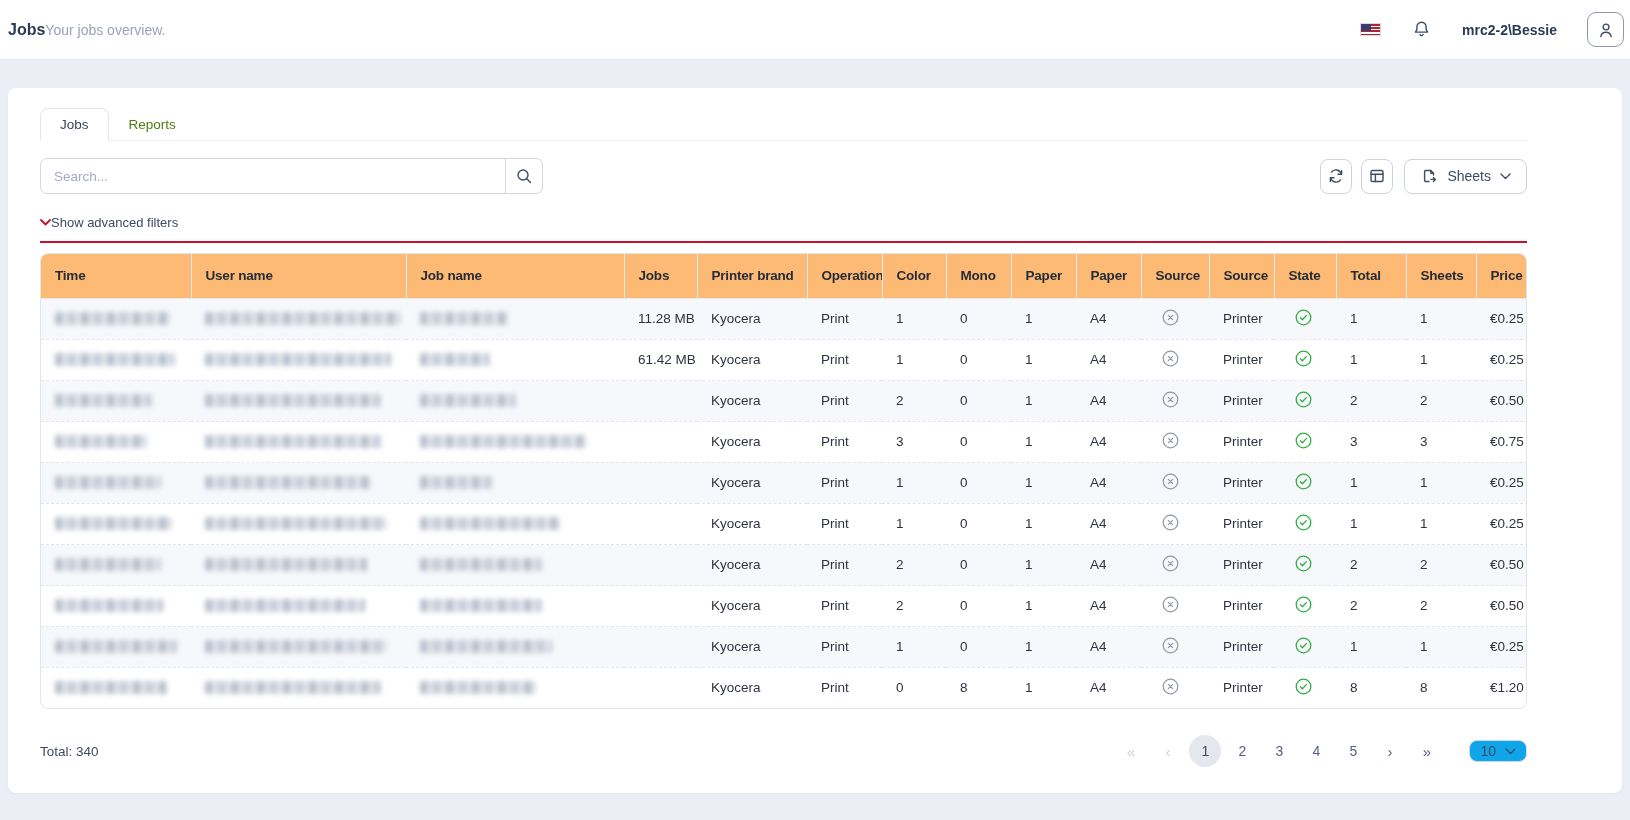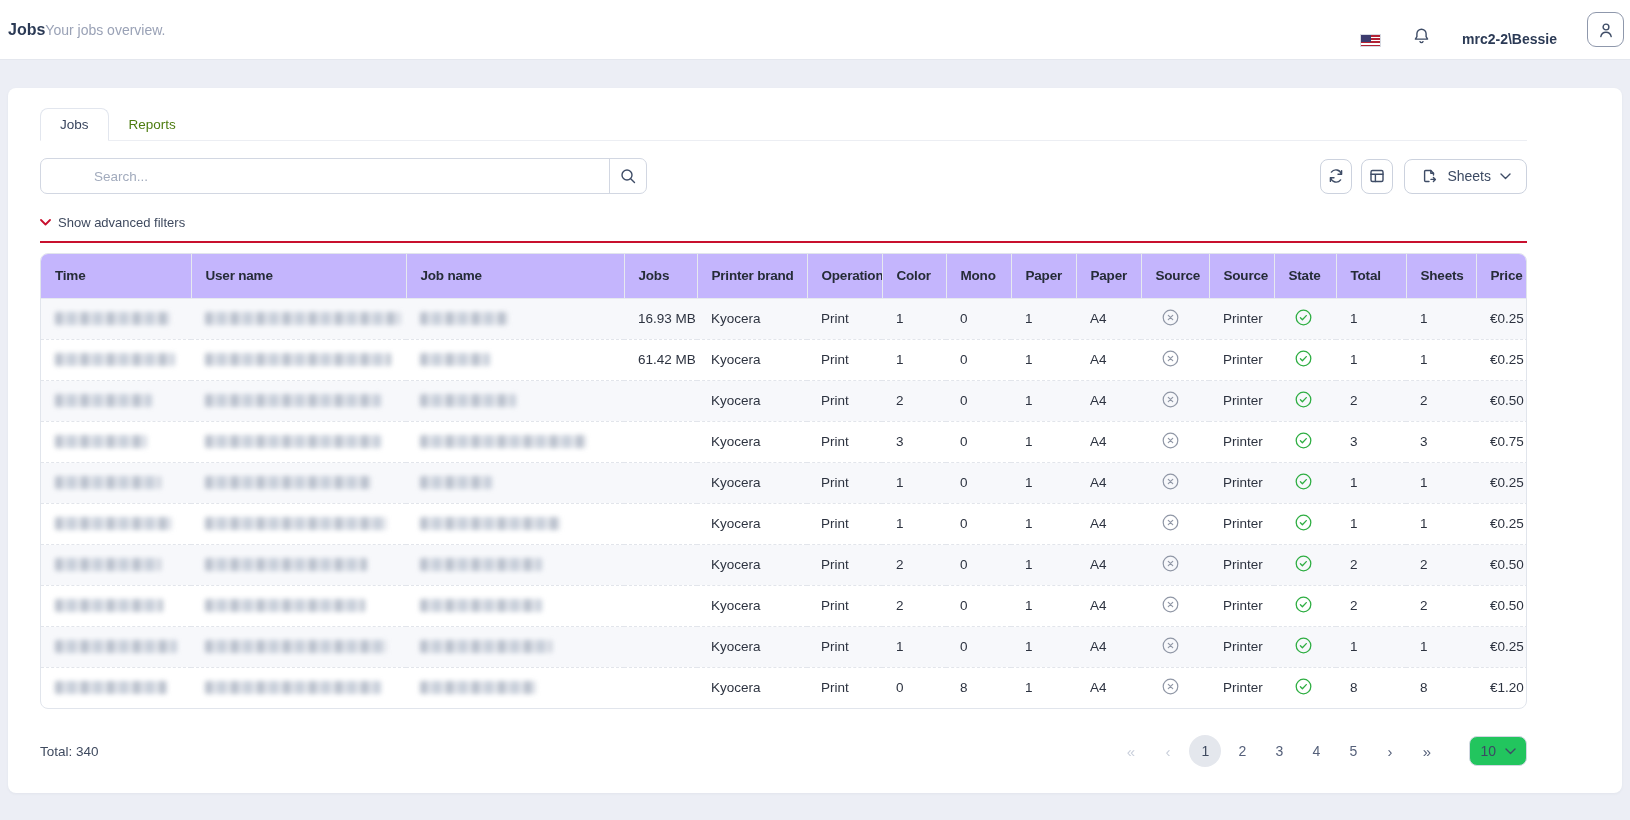--- a/index.html
+++ b/index.html
@@ -12,21 +12,21 @@
   }
   
   .topbar {
     height: 60px; background: #ffffff;
     display: flex; align-items: center;
     padding: 0 6px 0 8px;
     border-bottom: 1px solid #e4e7ee;
   }
   .page-title { font-size: 16px; font-weight: 700; color: #2b3a55; }
   .page-subtitle { font-size: 14px; color: #9aa2b6; }
-  .topbar-right { margin-left: auto; display: flex; align-items: flex-end; gap: 30px; }
+  .topbar-right { margin-left: auto; display: flex; align-items: center; gap: 30px; }
   .flag { width: 21px; height: 13px; position: relative; border: 1px solid #d7dae2;
     background: repeating-linear-gradient(180deg,#b22234 0 1.6px,#ffffff 1.6px 3.2px); }
   .flag::before { content:""; position:absolute; left:0; top:0; width:10px; height:7px; background:#3c3b6e; }
   .icon-btn { background: none; border: none; cursor: pointer; display: flex; align-items: center; }
   .username { font-size: 14px; font-weight: 700; color: #2b3a55; }
   .user-btn {
     width: 37px; height: 35px; border: 1px solid #8f98ac; border-radius: 9px;
     background: #fff; display: flex; align-items: center; justify-content: center; cursor: pointer;
   }
   svg.ic { stroke: #3e4c66; fill: none; stroke-width: 1.4; stroke-linecap: round; stroke-linejoin: round; }
@@ -43,49 +43,49 @@
     padding: 8px 19px; font-size: 13.5px; color: #4d7c0f; cursor: pointer;
     margin-bottom: -1px; border: 1px solid transparent;
   }
   .tab.active {
     color: #39455e; background: #fff; border: 1px solid #e2e6ee; border-bottom-color: #fff;
     border-radius: 8px 8px 0 0;
   }
   
   .toolbar { display: flex; align-items: center; margin-top: 17px; }
   .searchbox {
-    width: 607px; height: 36px; border: 1px solid #d2d7e2; border-radius: 7px;
-    display: flex; align-items: stretch; background: #fff; padding-left: 40px;
+    width: 503px; height: 36px; border: 1px solid #d2d7e2; border-radius: 7px;
+    display: flex; align-items: stretch; background: #fff;
   }
   .searchbox input {
     flex: 1; border: none; outline: none; padding: 0 13px; font-size: 13.5px;
     font-family: inherit; color: #3c4a63; background: transparent;
   }
   .searchbox input::placeholder { color: #a2abbd; }
   .search-seg { width: 37px; border-left: 1px solid #d2d7e2; display: flex; align-items: center; justify-content: center; cursor: pointer; }
   .tool-btns { margin-left: auto; display: flex; align-items: center; gap: 9px; }
   .sq-btn {
     width: 32px; height: 35px; background: #fff; border: 1px solid #ccd2de; border-radius: 8px;
     display: flex; align-items: center; justify-content: center; cursor: pointer;
   }
   .export-btn {
     height: 35px; background: #fff; border: 1px solid #ccd2de; border-radius: 8px;
     display: flex; align-items: center; gap: 9px; padding: 0 15px; cursor: pointer;
     font-size: 14px; color: #3c4a63; font-family: inherit; margin-left: 2px;
   }
   
-  .adv-filters { display: flex; align-items: center; gap: 7px; margin-top: 21px; cursor: pointer;
+  .adv-filters { display: flex; align-items: center; margin-top: 21px; cursor: pointer;
     font-size: 13px; color: #3f4a5f; }
   .red-divider { border-top: 2px solid #c8102e; margin-top: 11px; }
   
   .tbl-wrap { margin-top: 10px; border: 1px solid #e1e5ec; border-radius: 8px; overflow: hidden; background: #fff; }
   table { border-collapse: collapse; width: 100%; table-layout: fixed; }
   thead th {
     height: 44px; font-size: 13.5px; font-weight: 700; color: #262c38; text-align: left;
-    padding: 0 6px 0 14px; background: #c4b5fd; letter-spacing: -0.2px;
+    padding: 0 6px 0 14px; background: #fdba74; letter-spacing: -0.2px;
     white-space: nowrap; overflow: hidden;
   }
   thead th + th { border-left: 1px solid #e6e9ef; }
   tbody td {
     height: 41px; font-size: 13.5px; color: #2d3340; padding: 0 6px 0 14px;
     white-space: nowrap; overflow: hidden;
   }
   tbody tr:nth-child(odd) { background: #f7f8fb; }
   tbody tr + tr td { border-top: 1px dashed #e2e5eb; }
   tbody tr:first-child td { border-top: 1px solid #e6e9ef; }
@@ -100,22 +100,22 @@
   .total-label { font-size: 13.5px; color: #3f4a5f; }
   .pagination { margin-left: auto; display: flex; align-items: center; gap: 5px; }
   .pg {
     min-width: 32px; height: 32px; display: flex; align-items: center; justify-content: center;
     font-size: 14px; color: #55607a; cursor: pointer; border-radius: 50%; user-select: none;
   }
   .pg.nava { font-size: 15px; letter-spacing: 1px; }
   .pg.disabled { color: #c9cfdb; cursor: default; }
   .pg.active { background: #e4e7ed; color: #3f4a5f; }
   .page-size {
-    margin-left: 26px; height: 30px; min-width: 56px; border: 1px solid #d2d7e2; border-radius: 8px;
-    background: #22c55e; display: flex; align-items: center; justify-content: center; gap: 9px;
+    margin-left: 26px; height: 22px; min-width: 56px; border: 1px solid #d2d7e2; border-radius: 8px;
+    background: #0ea5e9; display: flex; align-items: center; justify-content: center; gap: 9px;
     font-size: 14px; color: #3c4a63; cursor: pointer; padding: 0 10px;
   }
 </style>
 </head>
 <body>
 
 <div class="topbar">
   <span class="page-title">Jobs</span>
   <span class="page-subtitle">Your jobs overview.</span>
   <div class="topbar-right">
@@ -234,21 +234,21 @@
             <tr>
               <td>
                 <div class="blurblob" style="width:115px"></div>
               </td>
               <td>
                 <div class="blurblob" style="width:196px"></div>
               </td>
               <td>
                 <div class="blurblob" style="width:88px"></div>
               </td>
-              <td class="num-r">16.93 MB</td>
+              <td class="num-r">11.28 MB</td>
               <td>Kyocera</td>
               <td>Print</td>
               <td>1</td>
               <td>0</td>
               <td>1</td>
               <td>A4</td>
               <td class="icon-cell"><svg width="17" height="17" viewBox="0 0 17 17" style="fill:none;stroke:#9097a6;stroke-width:1.2;stroke-linecap:round;">
                   <circle cx="8.5" cy="8.5" r="7.3"></circle>
                   <path d="M6.3 6.3l4.4 4.4M10.7 6.3l-4.4 4.4"></path>
                 </svg></td>

